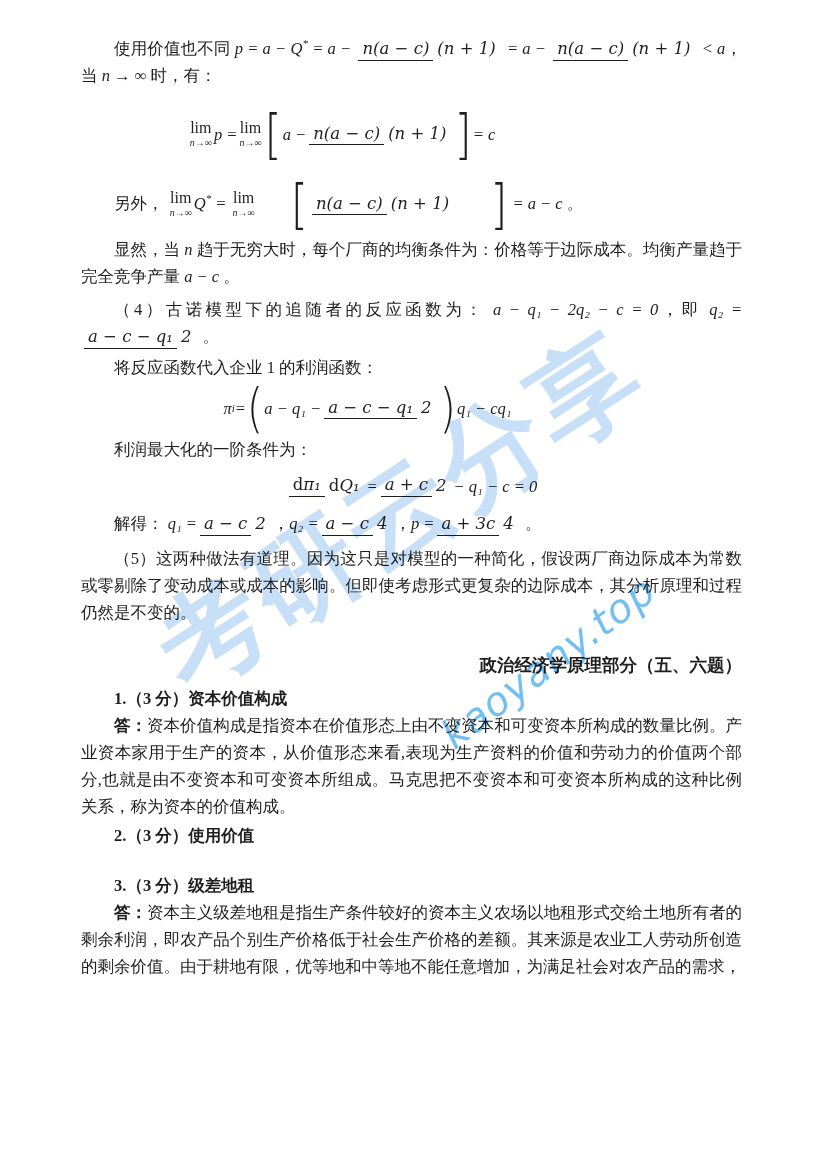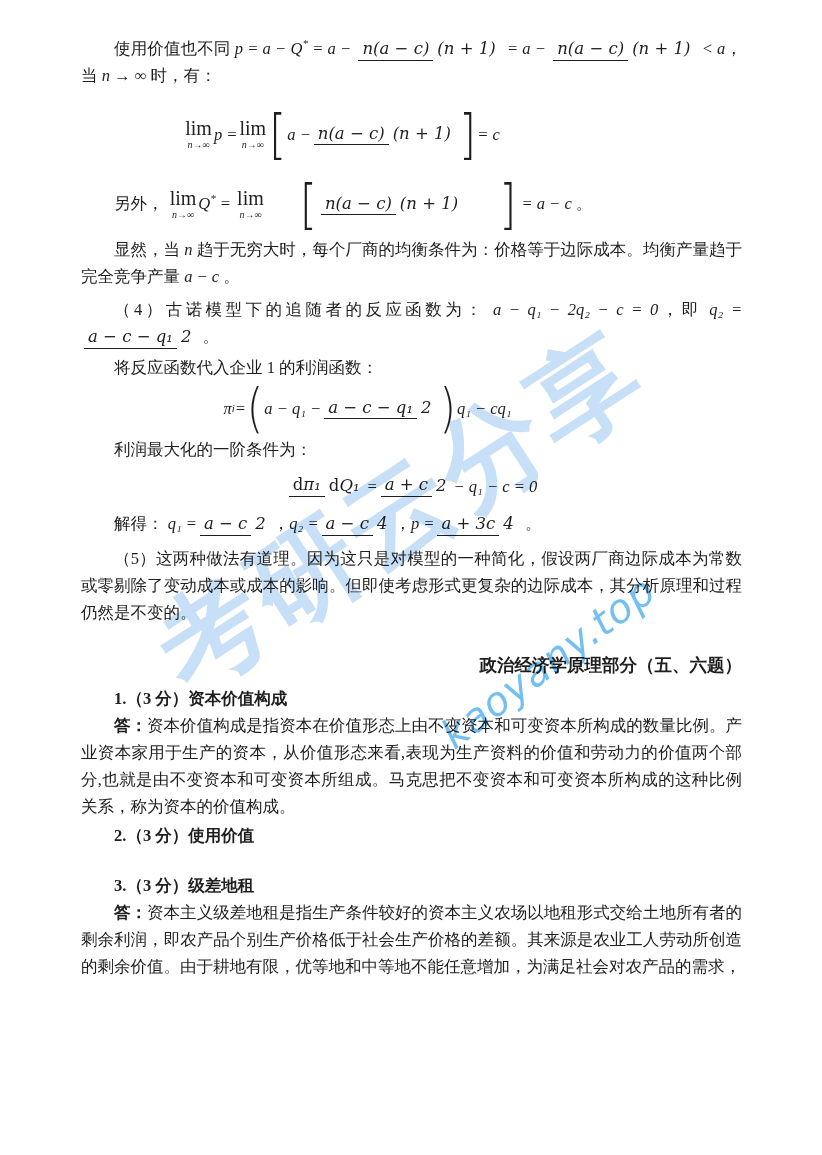--- a/index.html
+++ b/index.html
@@ -13,21 +13,21 @@
   .rm{font-style:normal;}
   sup{font-size:11px;}
   sub{font-size:11px;}
   .frac{display:inline-flex;flex-direction:row;align-items:center;
         vertical-align:middle;line-height:1.25;text-indent:0;margin:0 3px;
         font-style:italic;font-family:"DejaVu Serif","Liberation Serif",serif;}
   .frac .num{border-bottom:1.3px solid #1e1e1e;padding:0 4px;}
   .frac .den{padding:0 4px;}
   .lim{display:inline-flex;flex-direction:column;align-items:center;
        vertical-align:middle;line-height:1.05;text-indent:0;margin:0 2px;}
-  .lim .w{font-style:normal;font-size:20px;}
+  .lim .w{font-style:normal;font-size:16px;}
   .lim .u{font-style:italic;font-size:10px;margin-top:1px;}
   .bb{display:inline-block;font-style:normal;font-weight:200;
       font-family:"DejaVu Sans",sans-serif;font-size:44px;line-height:1;
       transform:scaleY(1.2);vertical-align:middle;margin:0 1px;color:#1e1e1e;}
   .bp{display:inline-block;font-style:normal;font-weight:200;
       font-family:"DejaVu Sans",sans-serif;font-size:42px;line-height:1;
       transform:scaleY(1.25);vertical-align:middle;margin:0 1px;color:#1e1e1e;}
   .disp{display:flex;justify-content:center;align-items:center;text-indent:0;}
   .disp-f2{margin:24px 0 26px;transform:translateX(-70px);}
   .disp-f5{margin:7px 0 6px;transform:translateX(-44px);}

